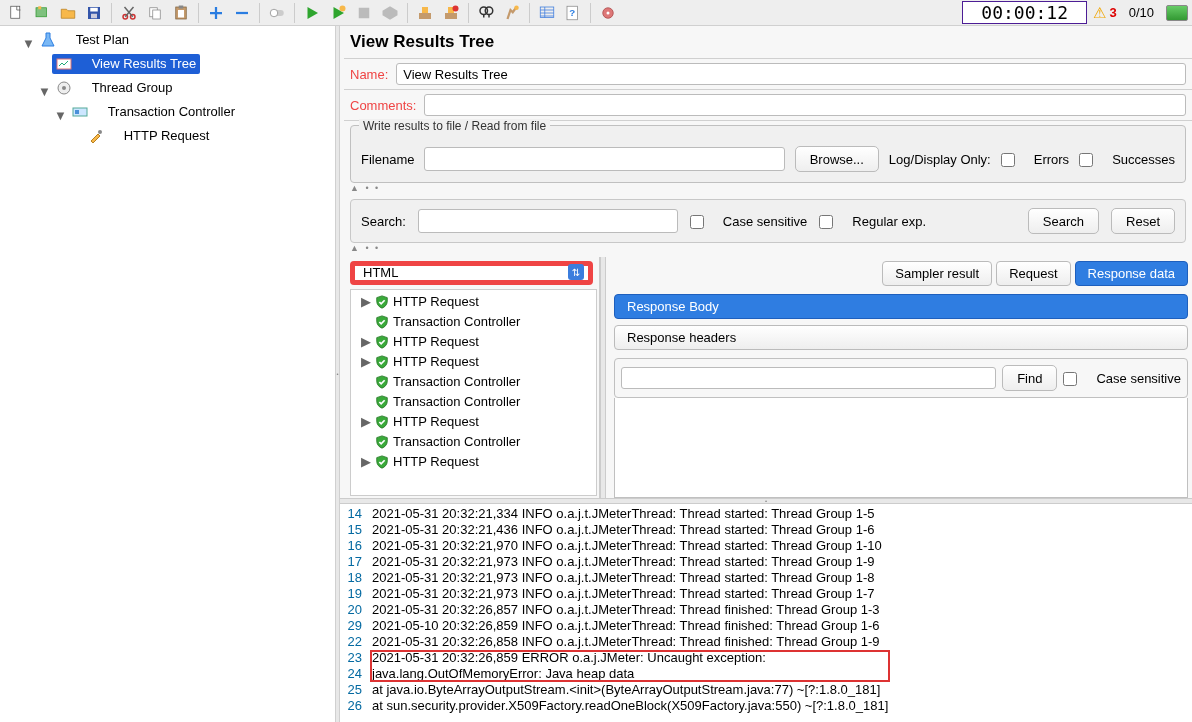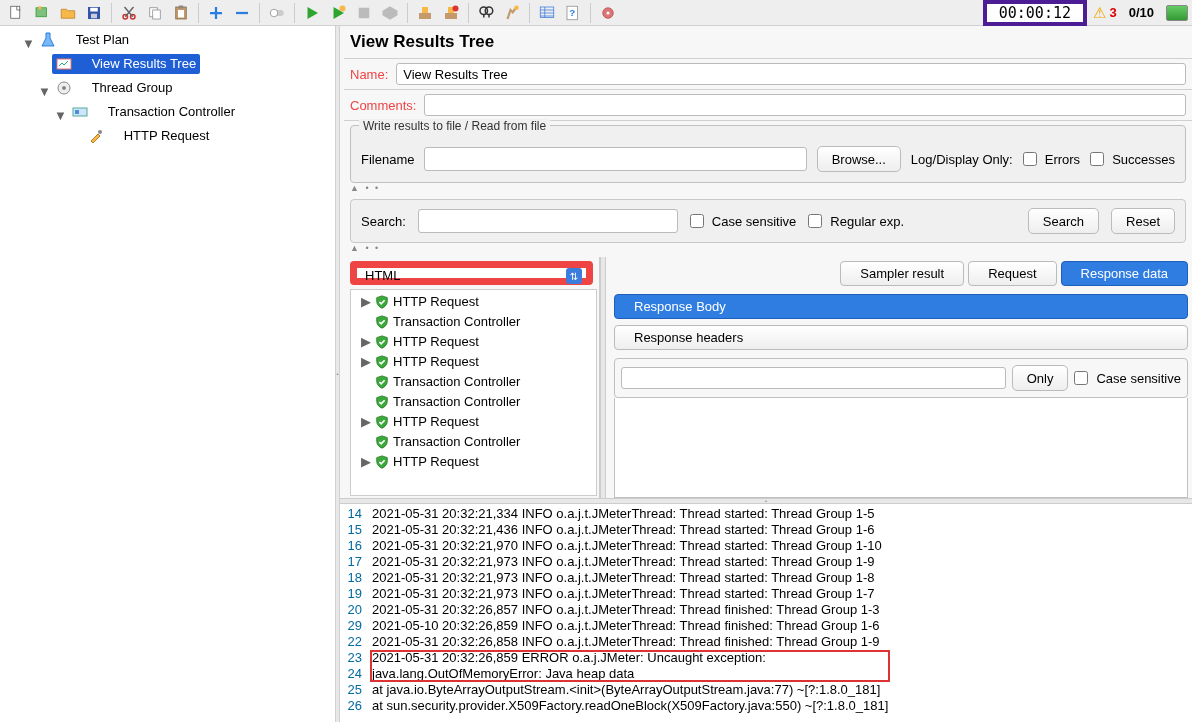--- a/index.html
+++ b/index.html
@@ -5,25 +5,25 @@
 * { box-sizing: border-box; margin: 0; padding: 0; font-family: "Helvetica Neue", Arial, sans-serif; font-size: 13px; }
 html, body { height: 100%; overflow: hidden; background: #f0f0f0; }
 .app { width: 1192px; height: 722px; position: relative; background: #fff; display: flex; flex-direction: column; }
 
 
 .toolbar { height: 26px; background: #eee; border-bottom: 1px solid #d0d0d0; display: flex; align-items: center; padding: 0 4px; gap: 2px; }
 .toolbar .sep { width: 1px; height: 20px; background: #ccc; margin: 0 3px; }
 .tbtn { width: 24px; height: 22px; display: inline-flex; align-items: center; justify-content: center; border-radius: 3px; cursor: pointer; }
 .tbtn svg { width: 18px; height: 18px; }
 .spacer { flex: 1; }
-.timer { font-family: "Menlo","Consolas",monospace; font-size: 15px; color:#000; padding: 0 12px; border:4px solid #4c1d95; background:#fff; }
+.timer { font-family: "Menlo","Consolas",monospace; font-size: 18px; color:#000; padding: 0 18px; border:1px solid #4c1d95; background:#fff; }
 .warn { display:inline-flex; align-items:center; gap:3px; padding:0 4px; }
 .warn span.tri { color:#f0a500; font-size:15px; }
 .warn span.n { color:#d00; font-weight:600; }
-.ratio { padding:0 6px;font-weight:bold; }
+.ratio { padding:0 6px; }
 .gauge { width:22px; height:16px; border:1px solid #888; background:linear-gradient(#6c6,#393); margin-left:4px; border-radius:2px;}
 
 
 .main { flex: 1; display: flex; min-height: 0; }
 .tree-pane { width: 335px; background:#fff; overflow:auto; padding:4px 0 0 6px; }
 .splitter-v { width:5px; background:#e8e8e8; border-left:1px solid #d0d0d0; border-right:1px solid #d0d0d0; cursor: col-resize; display:flex; align-items:center; justify-content:center;}
 .splitter-v::before { content:"•"; color:#888; font-size:6px; }
 
 
 .tree ul { list-style:none; padding-left:16px; }
@@ -39,41 +39,41 @@
 .panel-title { font-size:17px; font-weight:600; padding:4px 6px 6px 6px; border-bottom:1px solid #d0d0d0; }
 .form-row { display:flex; align-items:center; gap:8px; padding:4px 6px; border-bottom:1px solid #d0d0d0; }
 .form-row label { color:#ef4444; }
 .form-row input[type=text] { flex:1; height:22px; border:1px solid #bbb; border-radius:3px; padding:0 6px; font-size:13px; }
 
 .fieldset { margin:4px 6px 0 6px; border:1px solid #c0c0c0; border-radius:4px; padding:20px 10px 10px 10px; position:relative; background:#f0f0f0; }
 .fieldset > .legend { position:absolute; top:-1px; left:8px; font-size:12px; color:#333; background:#f0f0f0; padding:0 4px; transform:translateY(-6px);}
 .file-row { display:flex; align-items:center; gap:10px; }
 .file-row input[type=text]{ flex:1; height:24px; border:1px solid #bbb; border-radius:3px; background:#fff; padding:0 6px;}
 .btn { height:26px; padding:0 14px; background:linear-gradient(#fff,#eee); border:1px solid #bbb; border-radius:5px; cursor:pointer; font-size:13px; display:inline-flex; align-items:center; }
-.cb { display:inline-flex; align-items:center; gap:8px; }
+.cb { display:inline-flex; align-items:flex-end; gap:19px; }
 .cb input { width:14px; height:14px; }
 
 .dots { color:#888; font-size:9px; letter-spacing:2px; padding:0 6px; }
 
 .search-bar { margin:6px 6px 0 6px; background:#f0f0f0; border:1px solid #c8c8c8; border-radius:4px; padding:8px 10px; display:flex; align-items:center; gap:12px;}
 .search-bar input[type=text]{ width:260px; height:24px; border:1px solid #bbb; border-radius:3px; background:#fff; padding:0 6px;}
 
 .mid-split { display:flex; flex:1; min-height:0; margin:4px 0 0 0; }
 .mid-left { width:256px; display:flex; flex-direction:column; border-right:1px solid #ccc;}
-.combo { margin:4px 6px; height:24px; border:7px solid #ef4444; border-radius:4px; background:#fff; display:flex; align-items:flex-start; padding:0 4px 0 8px; justify-content:space-between; cursor:pointer;}
+.combo { margin:4px 6px; height:24px; border:5px solid #ef4444; border-radius:4px; background:#fff; display:flex; align-items:flex-end; padding:0 4px 0 8px; justify-content:space-between; cursor:pointer;}
 .combo .arrow { background:#3b7ddd; color:#fff; width:16px; height:16px; border-radius:3px; display:flex; align-items:center; justify-content:center; font-size:10px;}
 .result-tree { flex:1; overflow:auto; border:1px solid #ccc; margin:0 2px 2px 6px; background:#fff; }
 .result-tree ul { list-style:none; padding-left:6px; margin:2px 0;}
 .result-tree li { line-height:20px; display:flex; align-items:center; gap:4px; padding-left:4px;}
 .shield { width:14px; height:14px; }
 .tri-toggle { width:10px; color:#666; display:inline-block; text-align:center; }
 
 .mid-right { flex:1; display:flex; flex-direction:column; min-width:0; padding:0 4px 0 8px;}
 .tabs-row { display:flex; gap:4px; justify-content:flex-end; padding:4px 0;}
-.tab { padding:4px 19px; border:1px solid #bbb; border-radius:4px; background:linear-gradient(#fff,#eee); cursor:pointer;}
+.tab { padding:4px 12px; border:1px solid #bbb; border-radius:4px; background:linear-gradient(#fff,#eee); cursor:pointer;}
 .tab.active { background:#2f7de1; color:#fff; border-color:#1e5fbd;}
 .subtabs-row { display:flex; gap:6px; justify-content:center; padding:4px 0 8px 0;flex-direction:column;}
 .find-row { display:flex; align-items:center; gap:6px; border:1px solid #c0c0c0; border-radius:4px; padding:6px; background:#f7f7f7;}
 .find-row input[type=text]{ flex:1; height:22px; border:1px solid #bbb; border-radius:3px; background:#fff; padding:0 6px;}
 .body-area { flex:1; border:1px solid #c0c0c0; border-top:none; background:#fff; }
 
 .hsplit { height:6px; background:#e8e8e8; border-top:1px solid #ccc; border-bottom:1px solid #ccc; cursor:row-resize; display:flex; align-items:center; justify-content:center;}
 .hsplit::before{content:"•"; color:#888; font-size:6px;}
 
 .log-pane { height:218px; overflow:auto; background:#fff; font-family:"Menlo","Consolas",monospace; font-size:13px; line-height:16px; padding:2px 0 2px 4px; }
@@ -440,21 +440,21 @@
             <span class="tab">Sampler result</span>
             <span class="tab">Request</span>
             <span class="tab active">Response data</span>
           </div>
           <div class="subtabs-row">
             <span class="tab active">Response Body</span>
             <span class="tab">Response headers</span>
           </div>
           <div class="find-row">
             <input type="text" style="">
-            <button class="btn">Only</button>
+            <button class="btn">Find</button>
             <label class="cb">
                   <input type="checkbox" style="">
                   <span>Case sensitive</span>
                 </label>
           </div>
           <div class="body-area"></div>
         </div>
       </div>
     </div>
 

